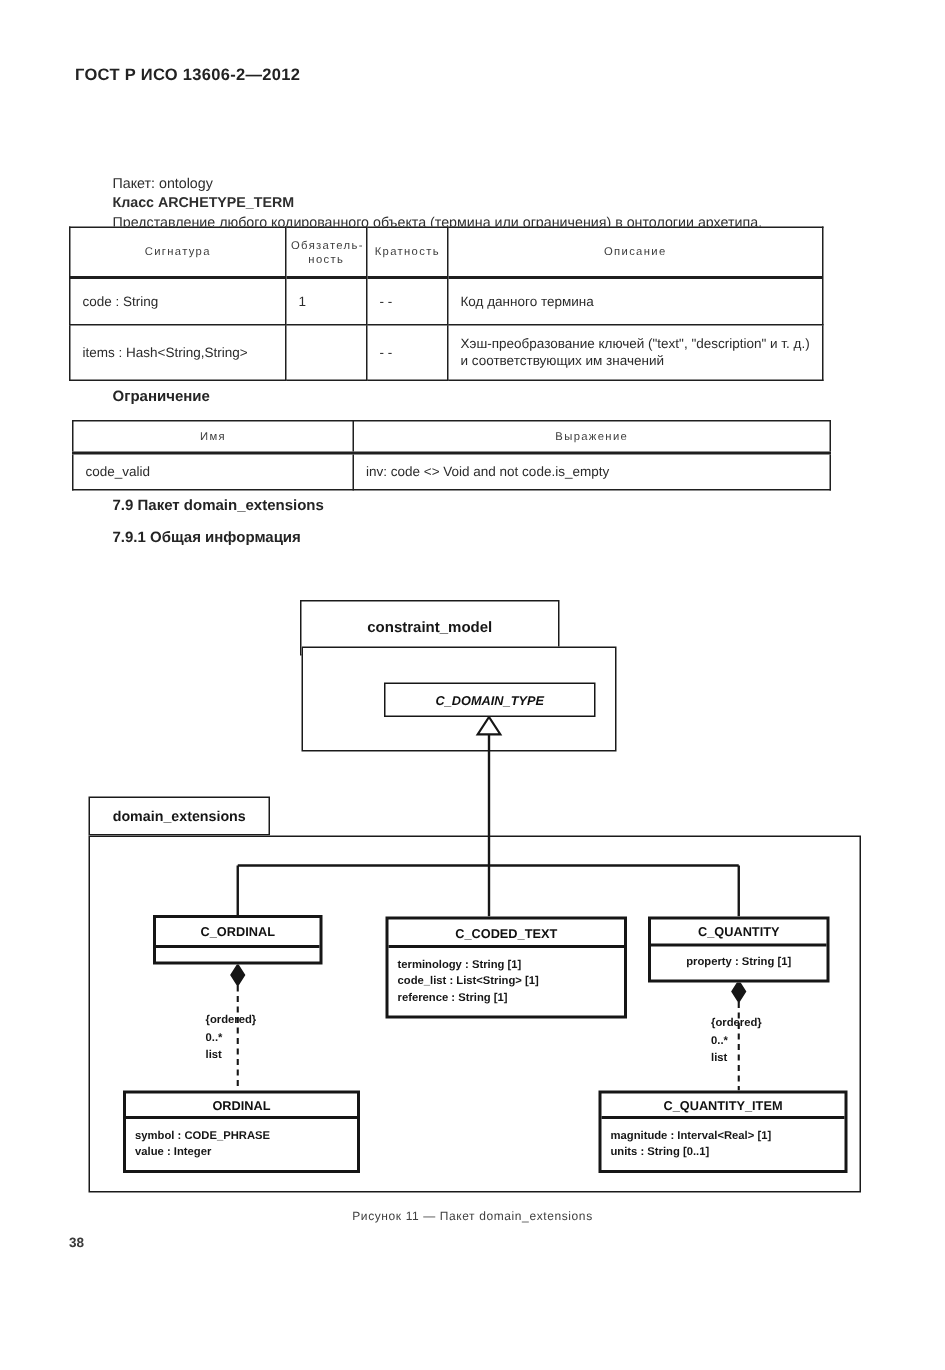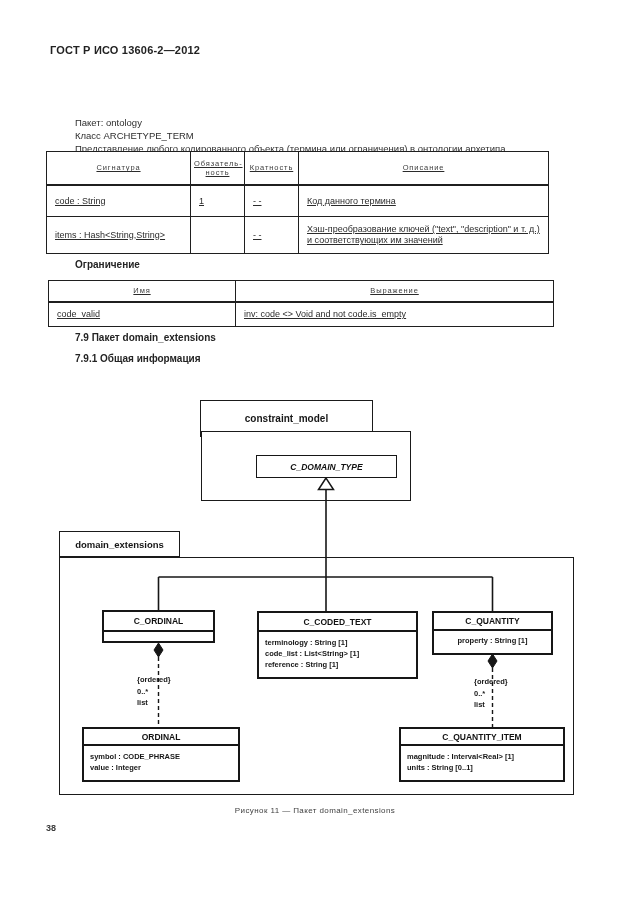--- a/index.html
+++ b/index.html
@@ -1,31 +1,31 @@
 <!DOCTYPE html>
 <html><head>
 <meta charset="utf-8">
 <style>
   html, body { margin:0; padding:0; }
   body {
     width:630px; height:913px; background:#ffffff; position:relative;
     font-family:"Liberation Sans", sans-serif; color:#2b2b2b; overflow:hidden;
   }
   .abs { position:absolute; }
-  .b { font-weight:normal; }
+  .b { font-weight:bold; }
 
   
   .doc-header { left:50px; top:44px; font-size:11px; font-weight:bold; color:#222; letter-spacing:0.2px; }
   .intro { left:75px; top:81px; font-size:9.5px; line-height:13.2px; color:#2e2e2e;margin-top:35px; }
   .sec-heading { left:75px; font-size:10px; font-weight:bold; color:#242424; }
   .caption { left:0; top:806px; width:630px; text-align:center; font-size:8px; color:#3f3f3f; letter-spacing:0.4px; }
   .page-num { left:46px; top:823px; font-size:9px; color:#3a3a3a;font-weight:bold; }
 
   
-  table { position:absolute; border-collapse:collapse; table-layout:fixed; background:#fff;text-decoration:underline; }
+  table { position:absolute; border-collapse:collapse; table-layout:fixed; background:#fff; }
   .doc-table { border:1.5px solid #1f1f1f; }
   .doc-table th {
     border:1px solid #1f1f1f; border-bottom:2.5px solid #1f1f1f;
     font-size:7.5px; font-weight:normal; letter-spacing:0.9px; color:#3c3c3c;
     text-align:center; vertical-align:middle; padding:2px 3px; white-space:pre-line; line-height:9.5px;
   }
   .doc-table td {
     border:1px solid #1f1f1f; font-size:9px; color:#2b2b2b;
     padding:3px 8px; vertical-align:middle; line-height:11px;
   }

